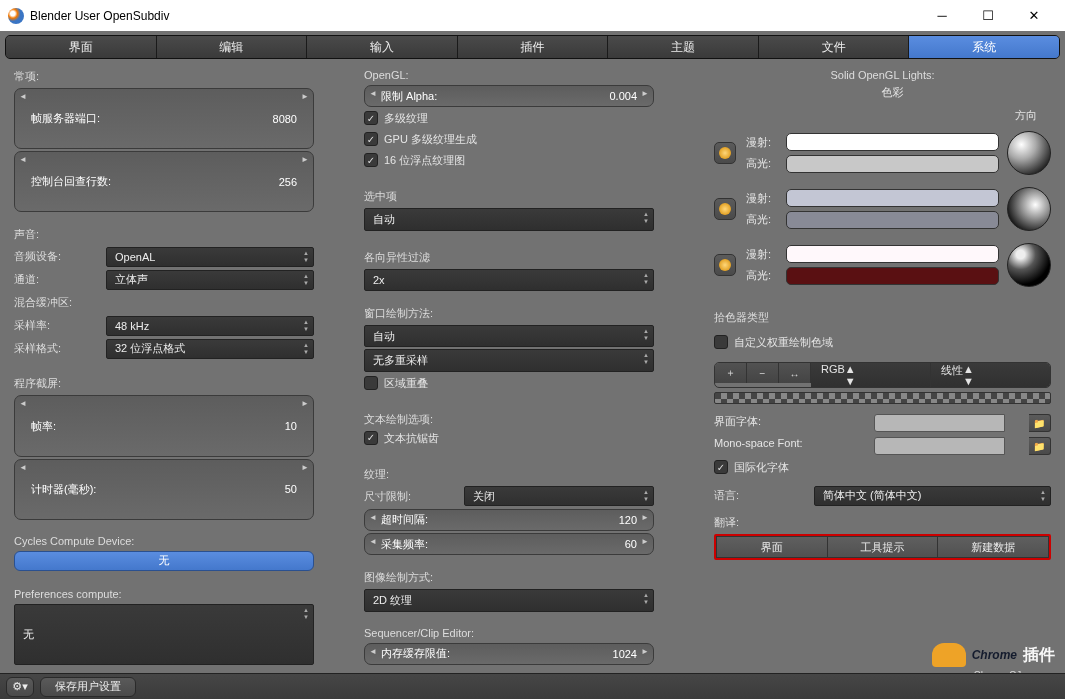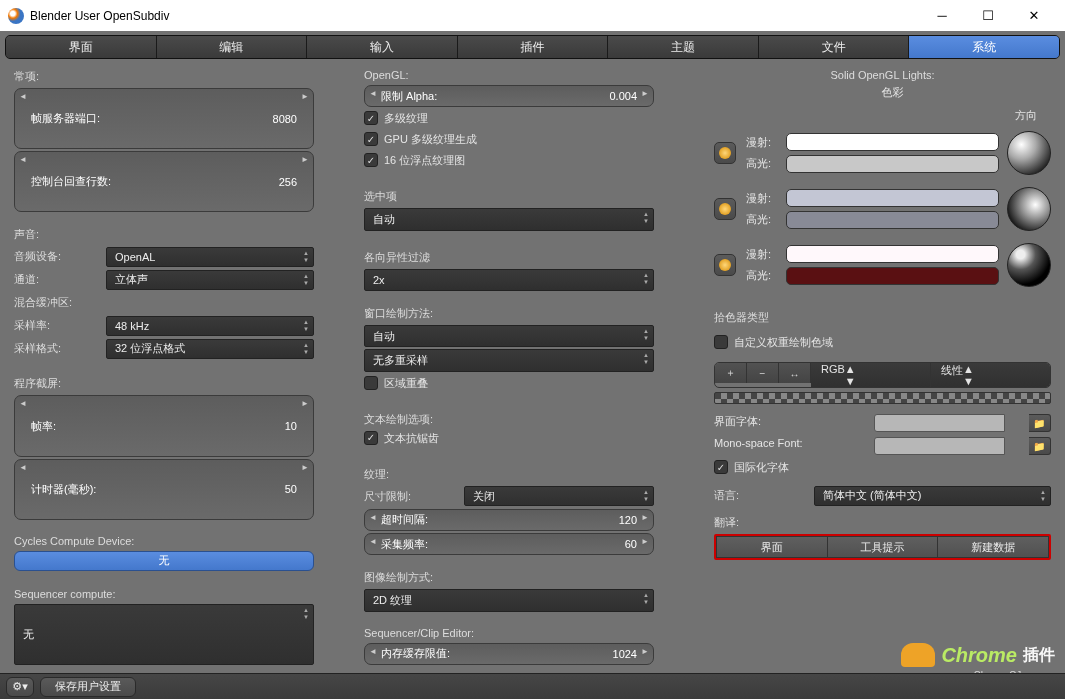--- a/index.html
+++ b/index.html
@@ -56,21 +56,21 @@
 .font-row .fr-field { flex: 1; height: 18px; background: #b7b7b7; border: 1px solid #555; border-radius: 3px 0 0 3px; }
 .font-row .fr-btn { width: 22px; height: 18px; background: linear-gradient(#5b5b5b,#4a4a4a); border: 1px solid #333; border-left: none; border-radius: 0 3px 3px 0; display: flex; align-items: center; justify-content: center; font-size: 10px; }
 .trans-row { display: flex; border: 2px solid #c00; height: 26px; border-radius: 2px; }
 .trans-row .tr-btn { flex: 1; background: linear-gradient(#5f5f5f,#515151); border: 1px solid #333; display: flex; align-items: center; justify-content: center; color: #eee; font-size: 11px; }
 .trans-row .tr-btn + .tr-btn { border-left: none; }
 .bottombar { position: absolute; bottom: 0; left: 0; right: 0; height: 26px; background: linear-gradient(#464646,#3b3b3b); border-top: 1px solid #222; display: flex; align-items: center; padding: 0 6px; }
 .bb-btn { height: 20px; padding: 0 14px; background: linear-gradient(#5a5a5a,#4a4a4a); border: 1px solid #2a2a2a; border-radius: 6px; color: #eee; font-size: 11px; display: flex; align-items: center; margin-right: 6px; }
 .bb-icon { width: 28px; padding: 0; justify-content: center; font-size: 11px; }
 .watermark { position: absolute; right: 10px; bottom: 32px; opacity: .95; display: flex; align-items: center; gap: 6px; }
 .watermark .snail { width: 34px; height: 24px; background: #f5a623; border-radius: 12px 12px 4px 4px; position: relative; }
-.watermark .wt1 { color: #bef264; font-style: italic; font-weight: bold; font-size: 20px; }
+.watermark .wt1 { color: #0f172a; font-style: italic; font-weight: bold; font-size: 12px; }
 .watermark .wt2 { color: #fff; font-size: 16px; font-weight: bold; }
 .watermark .wsub { position: absolute; right: 12px; bottom: -14px; color: #ddd; font-size: 10px; }
 </style>
 </head>
 <body>
 
 <div class="titlebar">
   <div class="blender-logo"></div>
   <div class="title">Blender User OpenSubdiv</div>
   <div class="win-controls">
@@ -150,21 +150,21 @@
     <div class="num-field">
       <span class="arrow-l">◄</span>
       <span class="nf-label">计时器(毫秒):</span>
       <span class="nf-val">50</span>
       <span class="arrow-r">►</span>
     </div>
     <div class="spacer"></div>
     <div class="section-label">Cycles Compute Device:</div>
     <div class="btn-wide">无</div>
     <div class="spacer"></div>
-    <div class="section-label">Sequencer compute:</div>
+    <div class="section-label">Preferences compute:</div>
     <div class="dropdown full">
         <span>无</span>
         <span class="dd-knob">▲<br>▼</span>
       </div>
   </div>
 
   <div class="col col-2">
     <div class="section-label">OpenGL:</div>
     <div class="num-field" style="margin-bottom:4px">
       <span class="arrow-l">◄</span>

